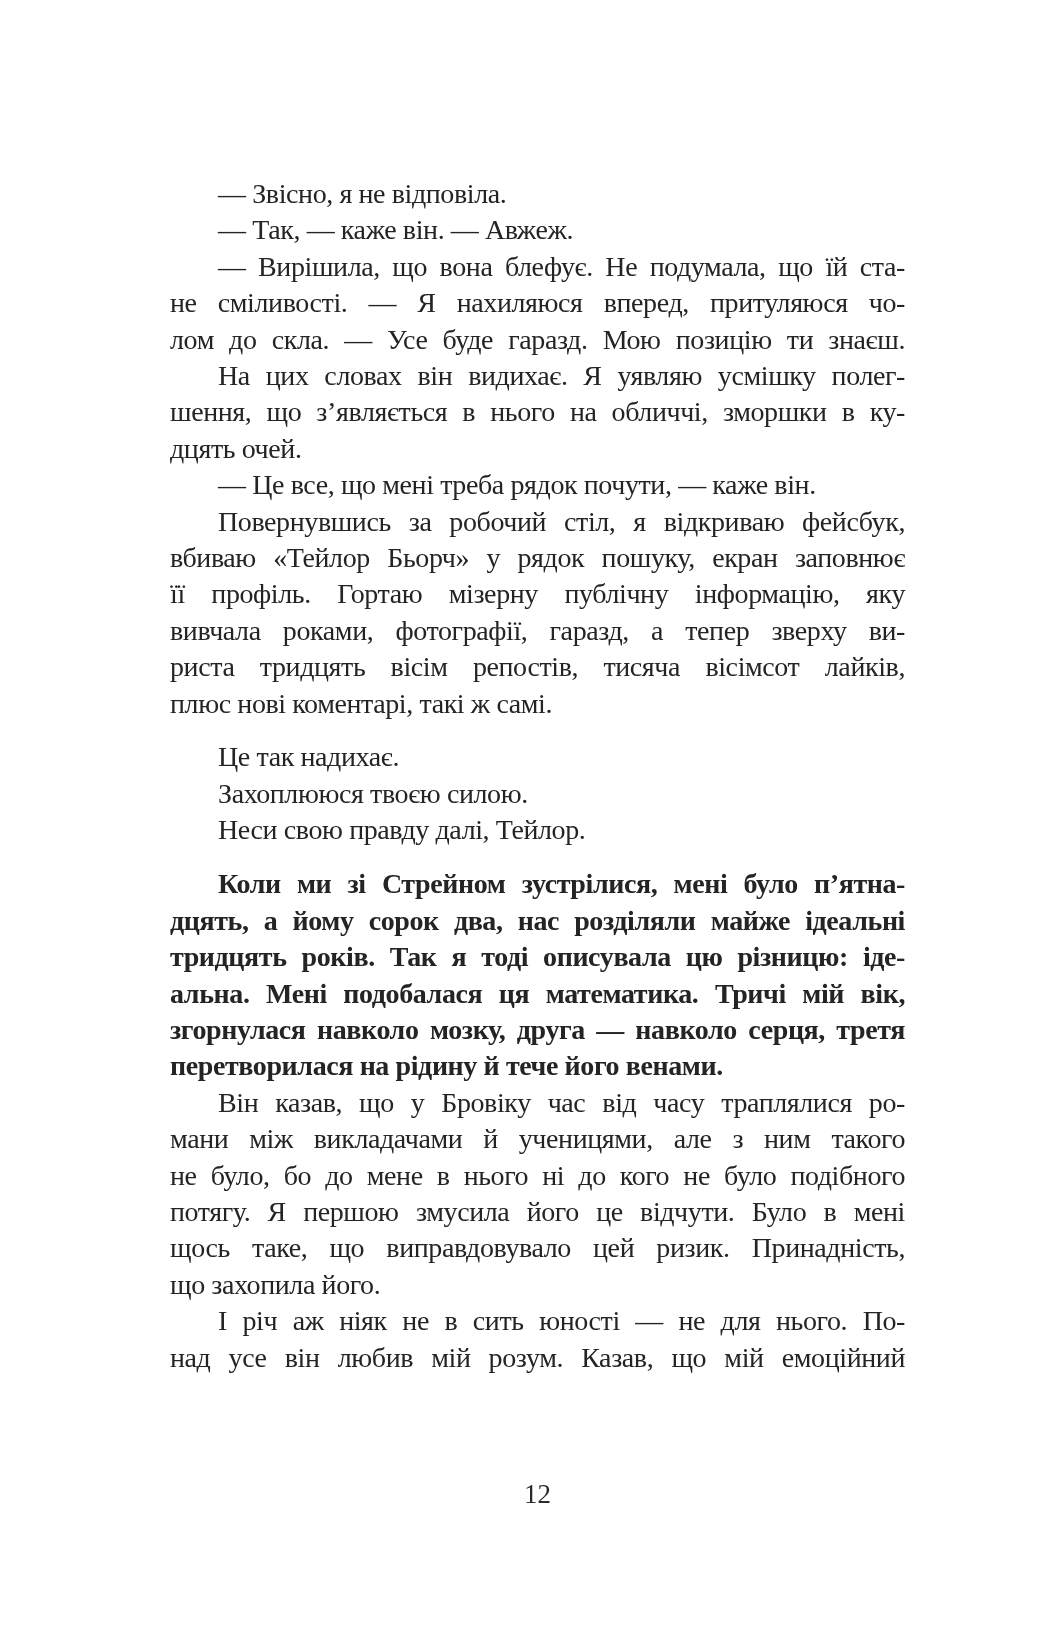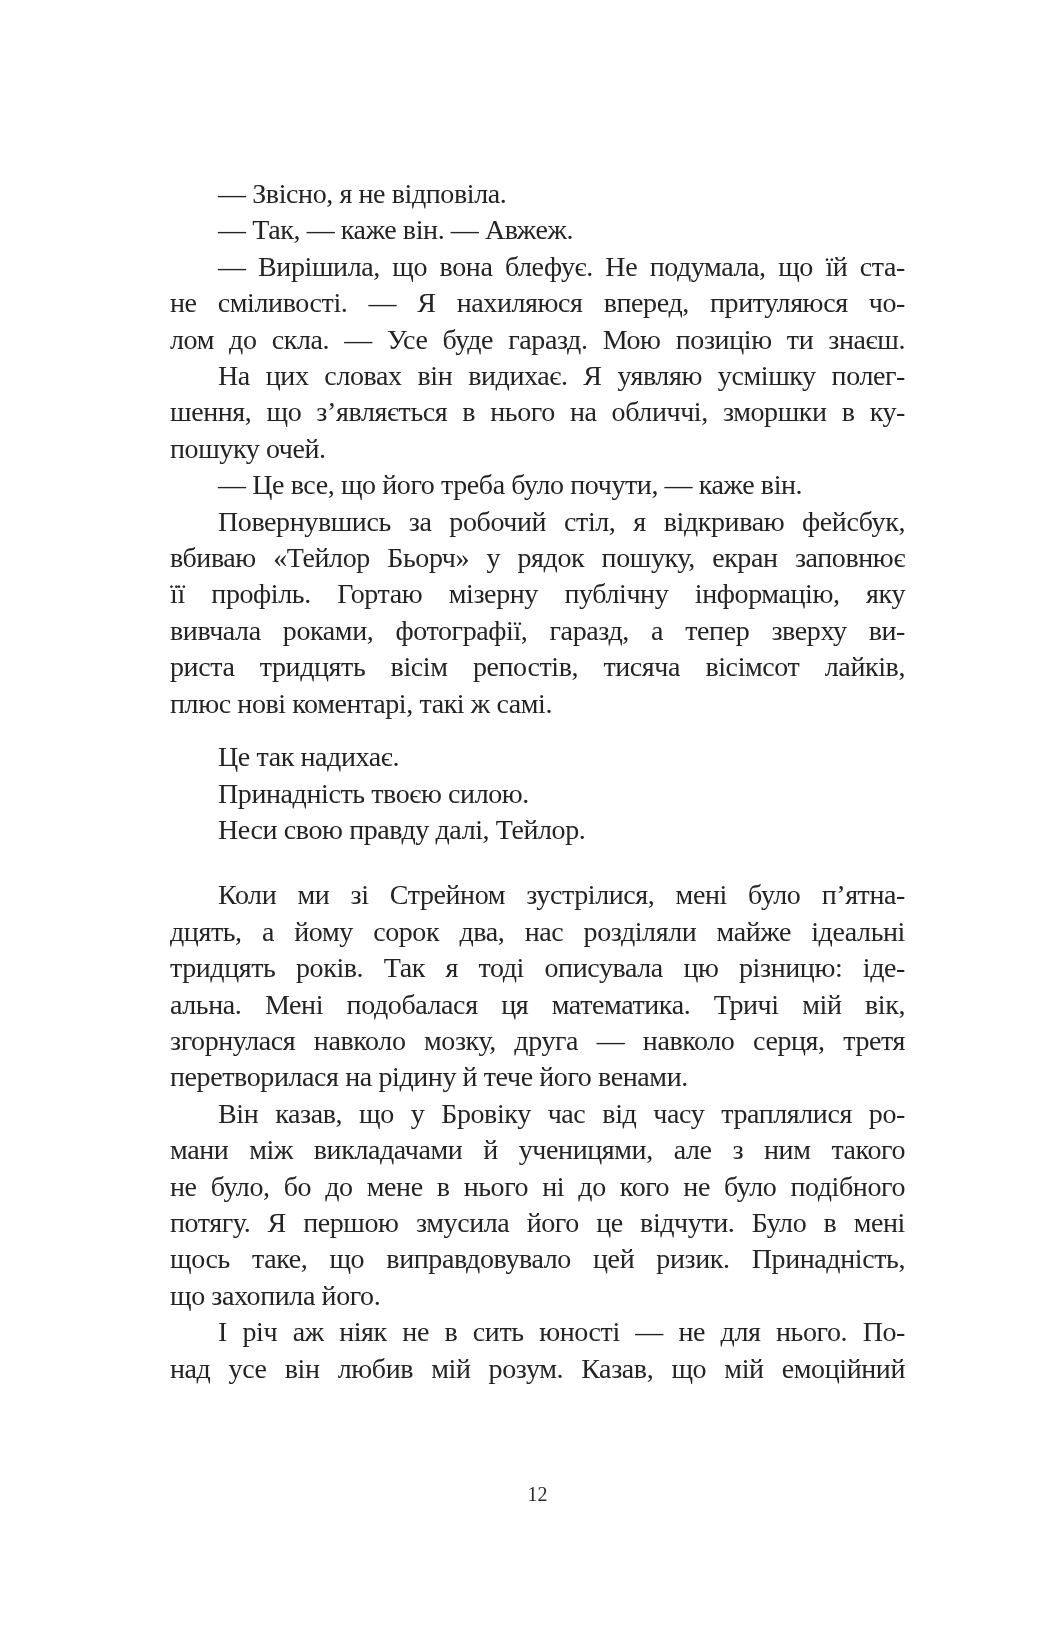--- a/index.html
+++ b/index.html
@@ -20,40 +20,40 @@
     left: 170px;
     top: 176px;
     width: 735px;
     font-size: 28px;
     line-height: 36.4px;
     letter-spacing: -0.4px;
     color: #242424;
   }
   .para { margin: 0; padding: 0; }
   .para.gap-small { margin-top: 17px; }
-  .para.gap-large { margin-top: 29px; }
+  .para.gap-large { margin-top: 18px; font-weight: bold; }
   .para.italic .line { }
   .line {
     display: block;
     text-align: left;
     white-space: normal;
   }
   .line.indent { padding-left: 48px; }
   .line.just {
     text-align: justify;
     text-align-last: justify;
     -moz-text-align-last: justify;
   }
   .page-number {
     position: absolute;
     left: 170px;
     top: 1478px;
     width: 735px;
     text-align: center;
-    font-size: 20px;
+    font-size: 27px;
     line-height: 32px;
     color: #2a2a2a;
   }
 </style>
 </head>
 <body>
 
 <div class="page">
   <div class="text-block" style="color: rgb(36, 36, 36);">
       <div class="para">
@@ -63,36 +63,36 @@
         <div class="line indent">— Так, — каже він. — Авжеж.</div>
       </div>
       <div class="para">
         <div class="line indent just">— Вирішила, що вона блефує. Не подумала, що їй ста-</div>
         <div class="line just">не сміливості. — Я нахиляюся вперед, притуляюся чо-</div>
         <div class="line just">лом до скла. — Усе буде гаразд. Мою позицію ти знаєш.</div>
       </div>
       <div class="para">
         <div class="line indent just">На цих словах він видихає. Я уявляю усмішку полег-</div>
         <div class="line just">шення, що з’являється в нього на обличчі, зморшки в ку-</div>
-        <div class="line">пошуку очей.</div>
+        <div class="line">дцять очей.</div>
       </div>
       <div class="para">
-        <div class="line indent">— Це все, що його треба було почути, — каже він.</div>
+        <div class="line indent">— Це все, що мені треба рядок почути, — каже він.</div>
       </div>
       <div class="para">
         <div class="line indent just">Повернувшись за робочий стіл, я відкриваю фейсбук,</div>
         <div class="line just">вбиваю «Тейлор Бьорч» у рядок пошуку, екран заповнює</div>
         <div class="line just">її профіль. Гортаю мізерну публічну інформацію, яку</div>
         <div class="line just">вивчала роками, фотографії, гаразд, а тепер зверху ви-</div>
         <div class="line just">риста тридцять вісім репостів, тисяча вісімсот лайків,</div>
         <div class="line">плюс нові коментарі, такі ж самі.</div>
       </div>
       <div class="para italic gap-small">
         <div class="line indent">Це так надихає.</div>
-        <div class="line indent">Принадність твоєю силою.</div>
+        <div class="line indent">Захоплююся твоєю силою.</div>
         <div class="line indent">Неси свою правду далі, Тейлор.</div>
       </div>
       <div class="para gap-large">
         <div class="line indent just">Коли ми зі Стрейном зустрілися, мені було п’ятна-</div>
         <div class="line just">дцять, а йому сорок два, нас розділяли майже ідеальні</div>
         <div class="line just">тридцять років. Так я тоді описувала цю різницю: іде-</div>
         <div class="line just">альна. Мені подобалася ця математика. Тричі мій вік,</div>
         <div class="line just">згорнулася навколо мозку, друга — навколо серця, третя</div>
         <div class="line">перетворилася на рідину й тече його венами.</div>
       </div>

